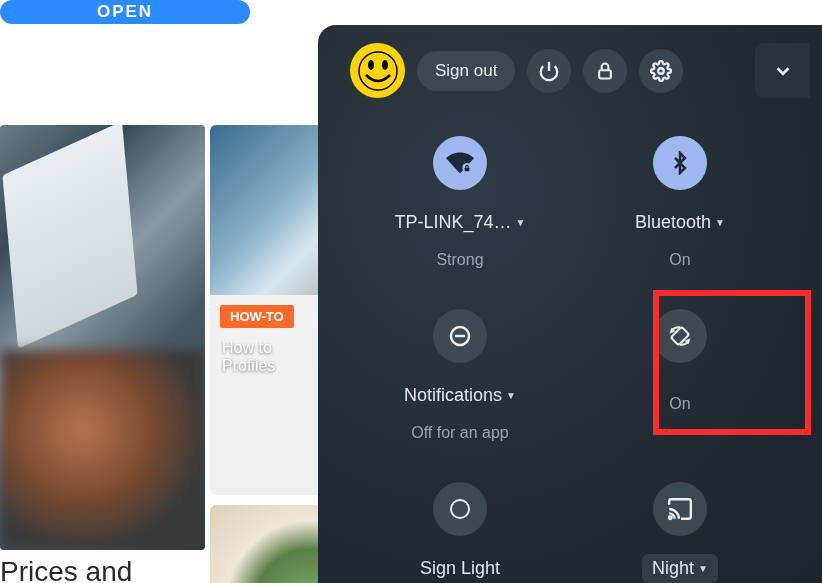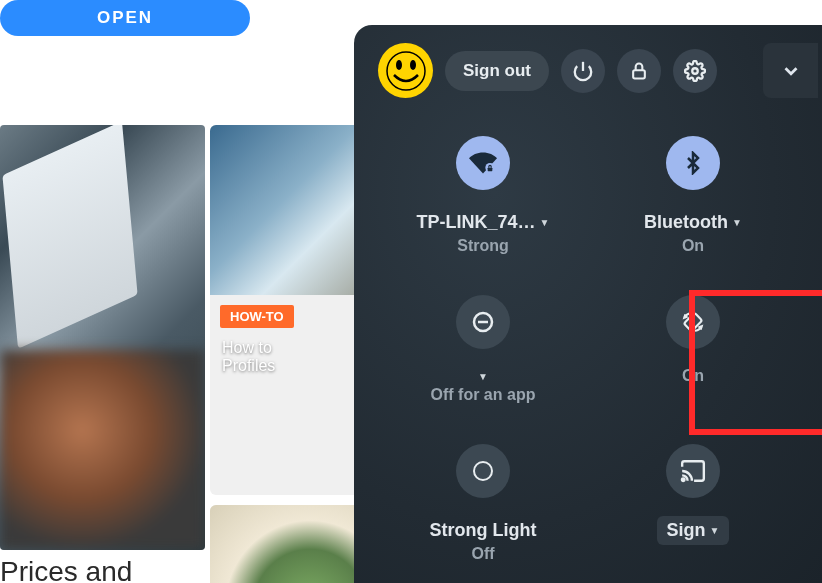--- a/index.html
+++ b/index.html
@@ -9,21 +9,21 @@
     background: #fff;
     font-family: Arial, sans-serif;
     position: relative;
     overflow: hidden;
   }
   .open-btn {
     position: absolute;
     left: 0;
     top: 0;
     width: 250px;
-    height: 36px;
+    height: 24px;
     background: #2b8cff;
     color: #fff;
     border: none;
     border-radius: 999px;
     font-weight: 700;
     letter-spacing: 2px;
     font-size: 17px;
     display: flex;
     align-items: center;
     justify-content: center;
@@ -111,27 +111,26 @@
     font-size: 28px;
     color: #2a2a2a;
     font-weight: 500;
   }
 
   
   .qs-panel {
     position: absolute;
     right: 0;
     top: 25px;
-    width: 468px;
+    width: 504px;
     height: 558px;
     background: radial-gradient(ellipse at 30% 30%, #2e3a44 0%, #222b33 60%, #1b232a 100%);
     border-radius: 18px 0 0 0;
     color: #dfe6ed;
-    padding: 18px 24px;
-    font-weight: bold;
+    padding: 18px 32px;
   }
   .qs-top {
     display: flex;
     align-items: center;
     gap: 12px;
   }
   .avatar {
     width: 55px;
     height: 55px;
     border-radius: 50%;
@@ -195,21 +194,21 @@
   .tile-label-row {
     display: flex;
     align-items: center;
     gap: 4px;
     font-size: 18px;
     color: #e2e7ec;
     padding: 4px 10px;
     border-radius: 6px;
   }
   .tile-label-row.pill { background: #323c45; }
-  .tile-sub { font-size: 16px; color: #9aa5af; margin-top: 0; }
+  .tile-sub { font-size: 16px; color: #9aa5af; margin-top: 14px; }
   .dropdown-arrow { font-size: 10px; color: #cfd6db; }
   .highlight-box {
     position: absolute;
     border: 6px solid #ff2a2a;
     pointer-events: none;
   }
   .sliders { margin-top: 35px; }
   .slider-row {
     display: flex;
     align-items: center;
@@ -338,20 +337,21 @@
     </div>
 
     <div class="tile">
       <div class="tile-icon">
         <svg width="24" height="24" viewBox="0 0 24 24" fill="none" stroke="currentColor" stroke-width="2.5">
           <circle cx="12" cy="12" r="9"></circle>
             <line x1="7" y1="12" x2="17" y2="12"></line>
         </svg>
       </div>
       <div class="tile-label-row">
+        <span>Notifications</span>
         <span class="dropdown-arrow">▼</span>
       </div>
       <div class="tile-sub">Off for an app</div>
     </div>
 
     <div class="tile">
       <div class="tile-icon">
         <svg width="26" height="26" viewBox="0 0 24 24" fill="none" stroke="currentColor" stroke-width="2">
           <rect x="7" y="5" width="10" height="14" rx="2" transform="rotate(45 12 12)"></rect>
           <path d="M4 8 A8 8 0 0 1 12 4"></path>
@@ -364,36 +364,36 @@
     </div>
 
     <div class="tile">
       <div class="tile-icon">
         <svg width="24" height="24" viewBox="0 0 24 24" fill="currentColor">
           <circle cx="12" cy="12" r="9" fill="none" stroke="currentColor" stroke-width="2"></circle>
           <path d="M12 3 A9 9 0 0 0 12 21 A7 7 0 0 1 12 3z"></path>
         </svg>
       </div>
       <div class="tile-label-row">
-        <span>Strong Light</span>
+        <span>Sign Light</span>
       </div>
       <div class="tile-sub">Off</div>
     </div>
 
     <div class="tile">
       <div class="tile-icon">
         <svg width="26" height="26" viewBox="0 0 24 24" fill="none" stroke="currentColor" stroke-width="2.2">
           <path d="M2 8V5a2 2 0 0 1 2-2h16a2 2 0 0 1 2 2v14a2 2 0 0 1-2 2h-7"></path>
           <path d="M2 12a9 9 0 0 1 9 9"></path>
             <path d="M2 16a5 5 0 0 1 5 5"></path>
           <circle cx="3" cy="20" r="1.2" fill="currentColor"></circle>
         </svg>
       </div>
       <div class="tile-label-row pill">
-        <span>Sign</span>
+        <span>Night</span>
         <span class="dropdown-arrow">▼</span>
       </div>
     </div>
   </div>
 
   <div class="sliders">
     <div class="slider-row">
       <div class="slider-icon">
         <svg width="20" height="20" viewBox="0 0 24 24" fill="currentColor">
           <path d="M3 10v4h4l5 5V5L7 10H3z"></path>

